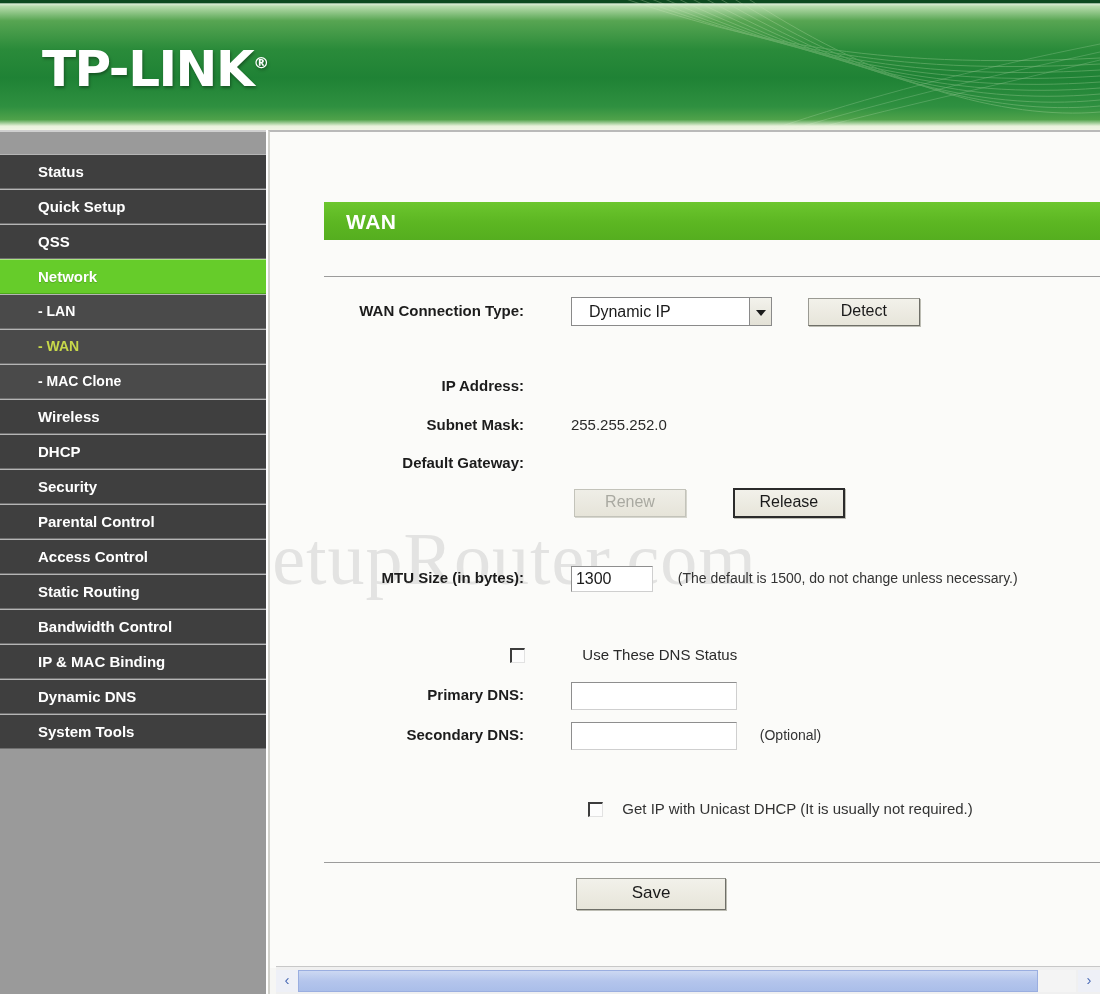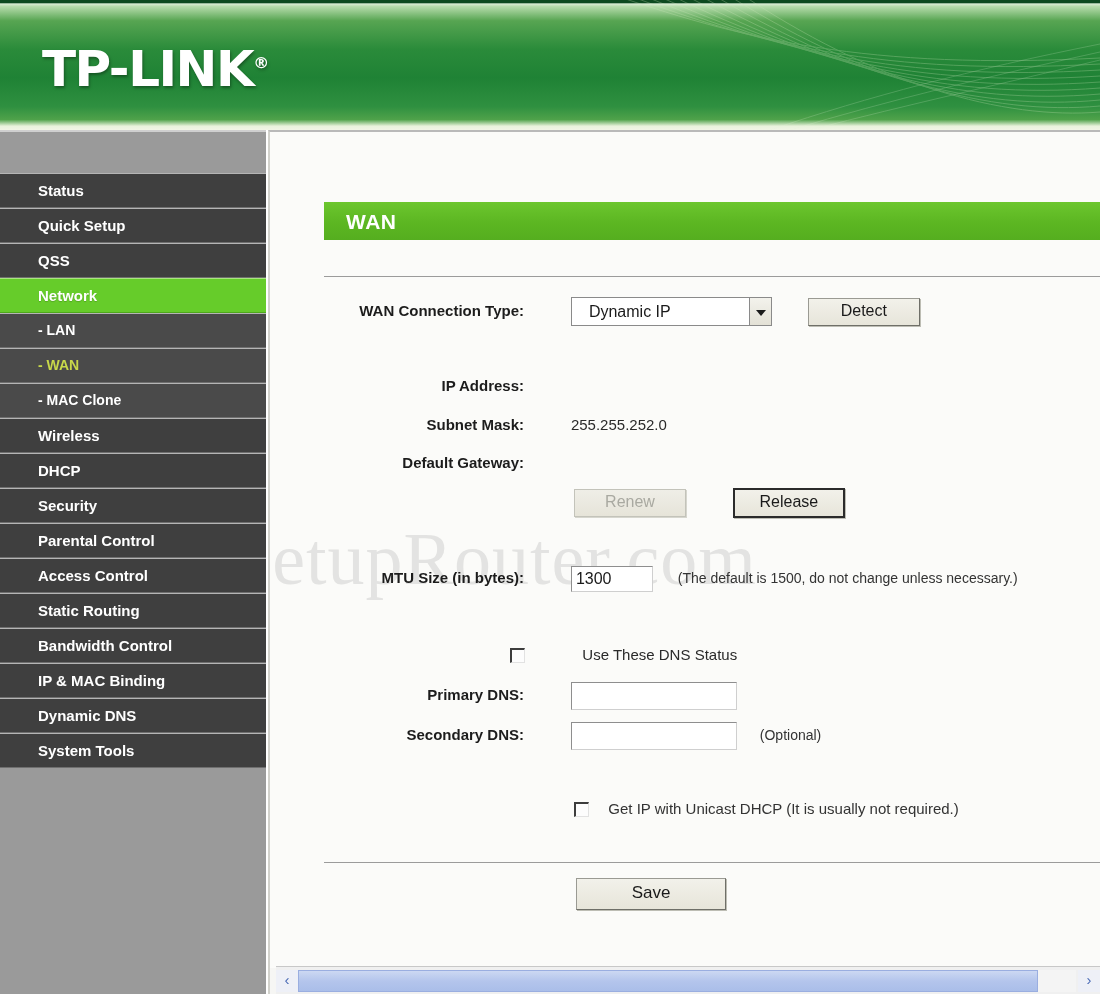--- a/index.html
+++ b/index.html
@@ -55,21 +55,21 @@
 
   
   .sidebar {
     position: absolute;
     left: 0; top: 130px;
     width: 266px; height: 864px;
     background: #9a9a9a;
     border-top: 2px solid #cfcfcf;
     overflow: hidden;
   }
-  .menu { margin-top: 41px; }
+  .menu { margin-top: 22px; }
   .menu-item {
     height: 35px;
     line-height: 33px;
     background: #3f3f3f;
     border-top: 1px solid #b5b5b5;
     border-bottom: 1px solid #6f6f6f;
     color: #ffffff;
     font-size: 15px;
     font-weight: bold;
     padding-left: 38px;
@@ -397,21 +397,21 @@
       </div>
 
       <div class="row" style="left:54px; top:590px;">
         <span class="lbl" style="width:200px;">Secondary DNS:</span>
         <span style="display:inline-block;width:38px;"></span>
         <span class="text-input" style="width:166px;height:28px;line-height:26px;"></span>
         <span style="display:inline-block;width:14px;"></span>
         <span class="hint">(Optional)</span>
       </div>
 
-      <div class="row" style="left:40px; top:668px;">
+      <div class="row" style="left:54px; top:668px;">
         <span style="display:inline-block;width:260px;"></span>
         <span class="checkbox"></span>
         <span style="display:inline-block;width:10px;"></span>
         <span class="hint" style="font-size:15px;">Get IP with Unicast DHCP (It is usually not required.)</span>
       </div>
 
       <div class="divider bottom"></div>
 
       <div class="row" style="left:294px; top:746px;">
         <span class="btn" style="width:150px;font-size:17px;padding:4px 0 6px;">Save</span>

